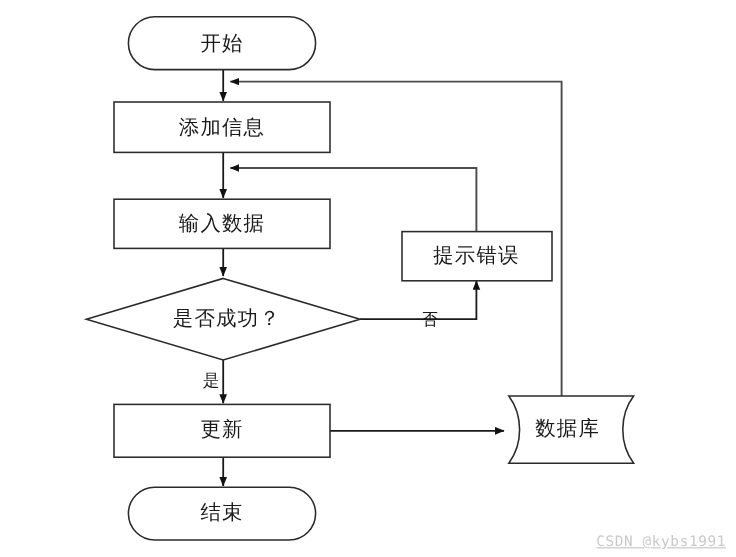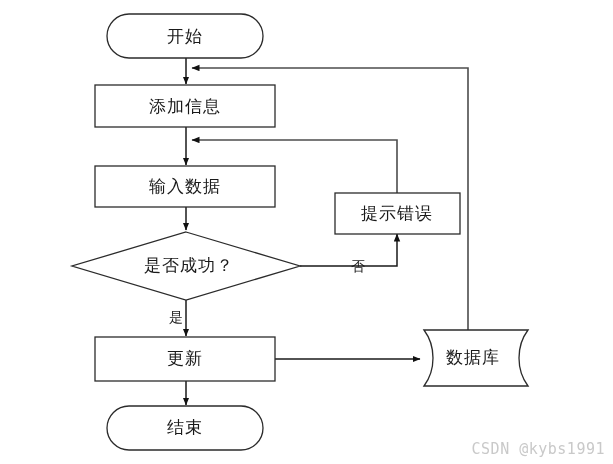--- a/index.html
+++ b/index.html
@@ -53,24 +53,25 @@
   .connector-dark {
     stroke: #1a1a1a;
     stroke-width: 1.5;
     fill: none;
   }
   .watermark {
     position: absolute;
     right: 8px;
     bottom: 6px;
     font-family: "DejaVu Sans Mono", "Liberation Mono", monospace;
-    font-size: 15px;
+    font-size: 12px;
     color: #c9c9c9;
     letter-spacing: 0.5px;
     user-select: none;
+    text-decoration: underline;
   }
 </style>
 </head>
 <body>
 
 <div id="canvas">
 
   <svg id="flow-svg" viewBox="0 0 613 464">
     <defs>
       <marker id="arrow-dark" markerWidth="9" markerHeight="9" refX="7.5" refY="3.2" orient="auto" markerUnits="userSpaceOnUse">

